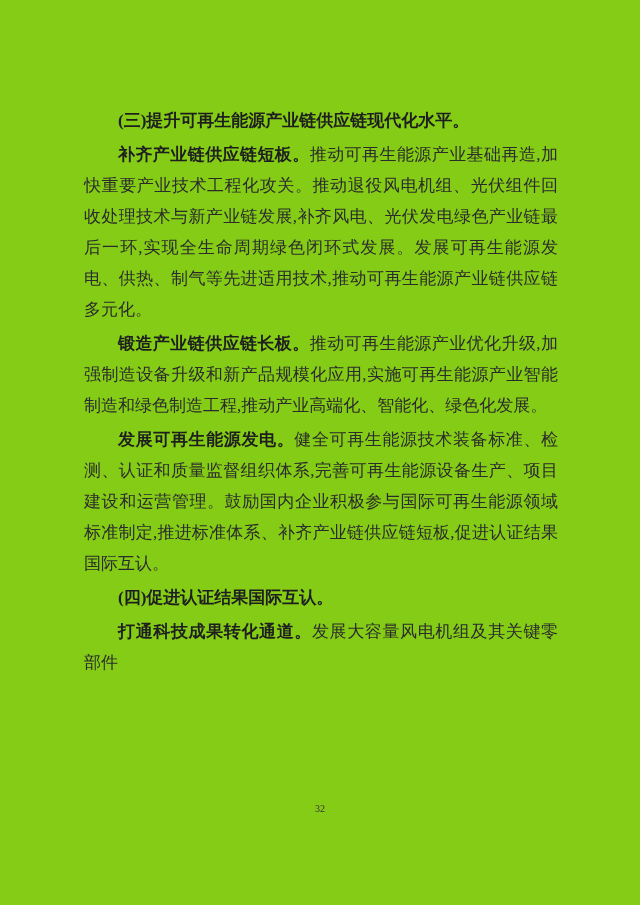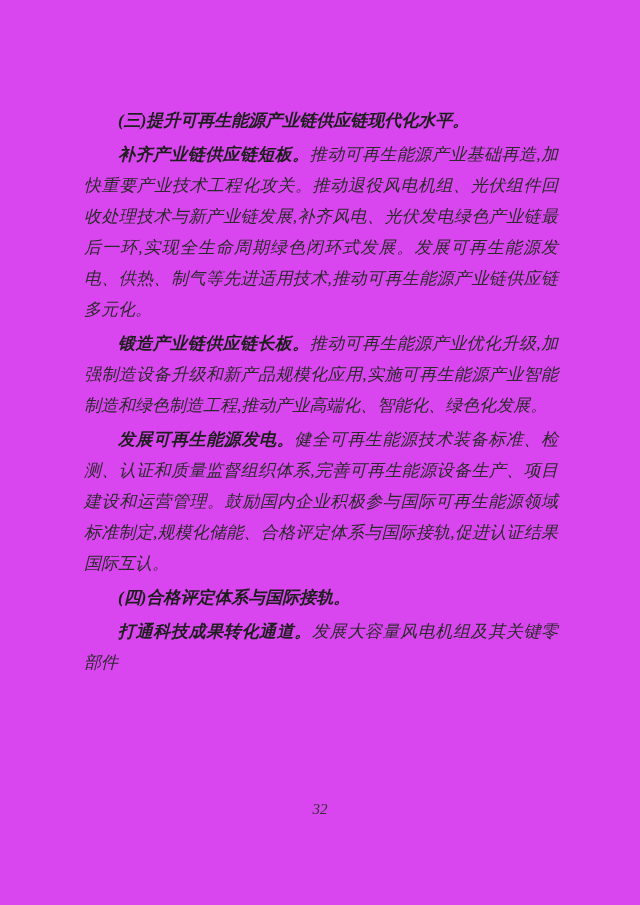--- a/index.html
+++ b/index.html
@@ -10,22 +10,21 @@
     width: 640px;
     height: 905px;
     position: relative;
     background: #fefefe;
     font-family: "Liberation Serif", "DejaVu Serif", serif;
     overflow: hidden;
   }
   .page {
     position: absolute;
     inset: 0;
-    background: #d946ef;
-    font-style: italic;
+    background: #84cc16;
   }
   .text-block {
     position: absolute;
     left: 84px;
     top: 105px;
     width: 474px;
     font-size: 17px;
     line-height: 31px;
     color: #2b2b2b;
     text-align: justify;
@@ -44,41 +43,41 @@
   .lead {
     font-weight: bold;
     color: #1e1e1e;
   }
   .page-number {
     position: absolute;
     top: 799px;
     left: 0;
     width: 100%;
     text-align: center;
-    font-size: 15px;
+    font-size: 10px;
     line-height: 20px;
     color: #333333;
   }
 </style>
 </head>
 <body>
 
 <div class="page">
 
   <div class="text-block">
 
     <p class="heading"><span>(三)提升可再生能源产业链供应链现代化水平。</span></p>
 
     <p class="body-para"><span class="lead">补齐产业链供应链短板。</span><span>推动可再生能源产业基础再造,加快重要产业技术工程化攻关。推动退役风电机组、光伏组件回收处理技术与新产业链发展,补齐风电、光伏发电绿色产业链最后一环,实现全生命周期绿色闭环式发展。发展可再生能源发电、供热、制气等先进适用技术,推动可再生能源产业链供应链多元化。</span></p>
 
     <p class="body-para"><span class="lead">锻造产业链供应链长板。</span><span>推动可再生能源产业优化升级,加强制造设备升级和新产品规模化应用,实施可再生能源产业智能制造和绿色制造工程,推动产业高端化、智能化、绿色化发展。</span></p>
 
-    <p class="body-para"><span class="lead">发展可再生能源发电。</span><span>健全可再生能源技术装备标准、检测、认证和质量监督组织体系,完善可再生能源设备生产、项目建设和运营管理。鼓励国内企业积极参与国际可再生能源领域标准制定,规模化储能、合格评定体系与国际接轨,促进认证结果国际互认。</span></p>
+    <p class="body-para"><span class="lead">发展可再生能源发电。</span><span>健全可再生能源技术装备标准、检测、认证和质量监督组织体系,完善可再生能源设备生产、项目建设和运营管理。鼓励国内企业积极参与国际可再生能源领域标准制定,推进标准体系、补齐产业链供应链短板,促进认证结果国际互认。</span></p>
 
-    <p class="heading"><span>(四)合格评定体系与国际接轨。</span></p>
+    <p class="heading"><span>(四)促进认证结果国际互认。</span></p>
 
 
     <p class="body-para"><span class="lead">打通科技成果转化通道。</span><span>发展大容量风电机组及其关键零部件</span></p>
 
   </div>
 
   <div class="page-number">32</div>
 
 </div>
 

